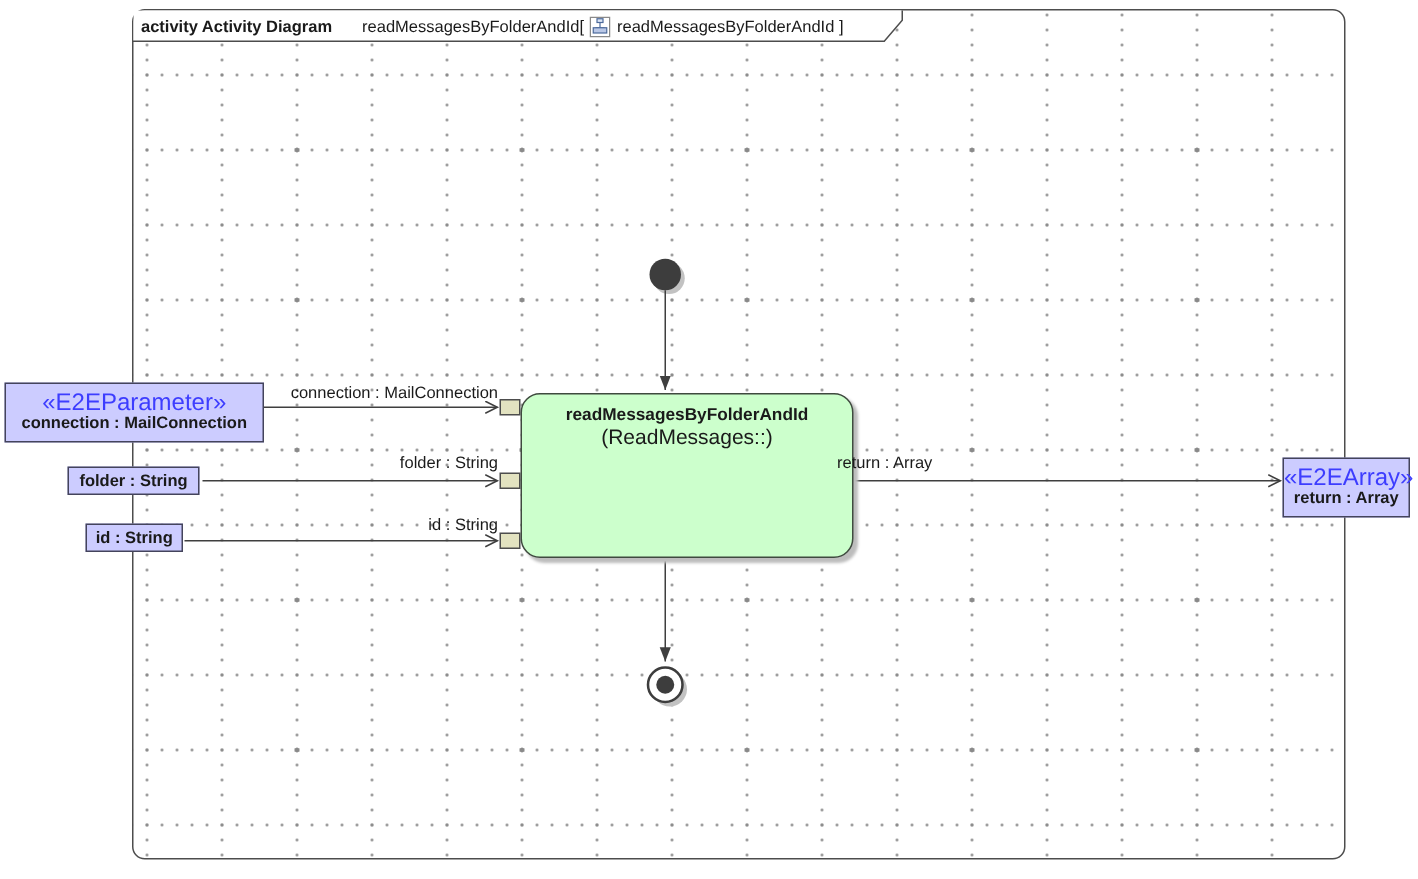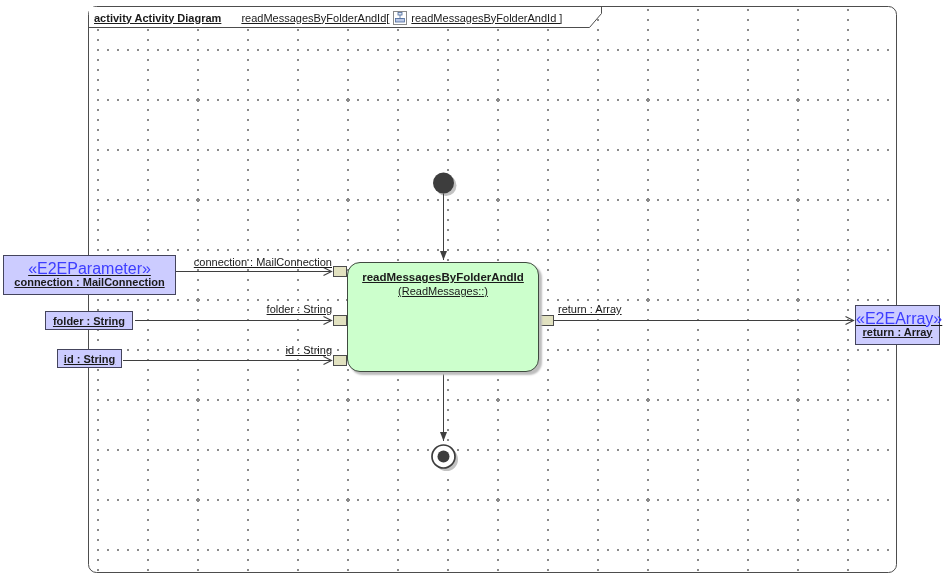--- a/index.html
+++ b/index.html
@@ -10,37 +10,37 @@
   .grid{
     position:absolute;left:89px;top:7px;width:807px;height:565px;border-radius:8px;
     background-image:
       radial-gradient(circle, var(--grid-dot,#8a8a8a) 1.6px, transparent 1.8px),
       radial-gradient(circle, var(--grid-dot,#8a8a8a) 0.8px, transparent 1px),
       radial-gradient(circle, var(--grid-dot,#8a8a8a) 0.8px, transparent 1px);
     background-size:150px 100px,10px 50px,50px 10px;
     background-position:34px 43px,4px 18px,34px 8px;
   }
   svg.layer{position:absolute;left:0;top:0;z-index:2;}
-  .overlay{position:absolute;z-index:3;text-decoration:underline;}
+  .overlay{position:absolute;z-index:3;}
   .frame-title{
     left:94px;top:9px;height:17px;display:flex;align-items:center;
     font-size:11px;white-space:pre;
   }
   .frame-title .bold{font-weight:bold;}
   .frame-title .norm{margin-left:20px;}
   .frame-title .icon{margin:0 3px 0 4px;display:inline-flex;}
   .frame-title .ref{margin-left:1px;}
   .action{
-    left:347px;top:262px;width:192px;height:110px;box-sizing:border-box;
+    left:347px;top:262px;width:222px;height:110px;box-sizing:border-box;
     background:var(--action-fill,#ccffcc);border:1px solid #3f4a3f;border-radius:13px;
     box-shadow:3px 3px 2px var(--shadow,#bdbdbd);
     text-align:center;padding-top:7px;
   }
   .action .name{font-weight:bold;font-size:11.5px;line-height:14px;}
-  .action .qual{font-size:11px;line-height:14px;}
+  .action .qual{font-size:14px;line-height:14px;}
   .pbox{
     box-sizing:border-box;background:var(--parameter-fill,#ccccff);
     border:1px solid #44445c;text-align:center;
     display:flex;flex-direction:column;justify-content:center;
   }
   .pbox .stereo{font-size:16px;line-height:13px;color:var(--stereotype-text,#3d3dff);}
   .pbox .pname{font-size:11px;line-height:14px;font-weight:bold;}
   .box-connection{left:3px;top:255px;width:173px;height:40px;}
   .box-folder{left:45px;top:311px;width:88px;height:19px;}
   .box-id{left:57px;top:349px;width:65px;height:19px;}

